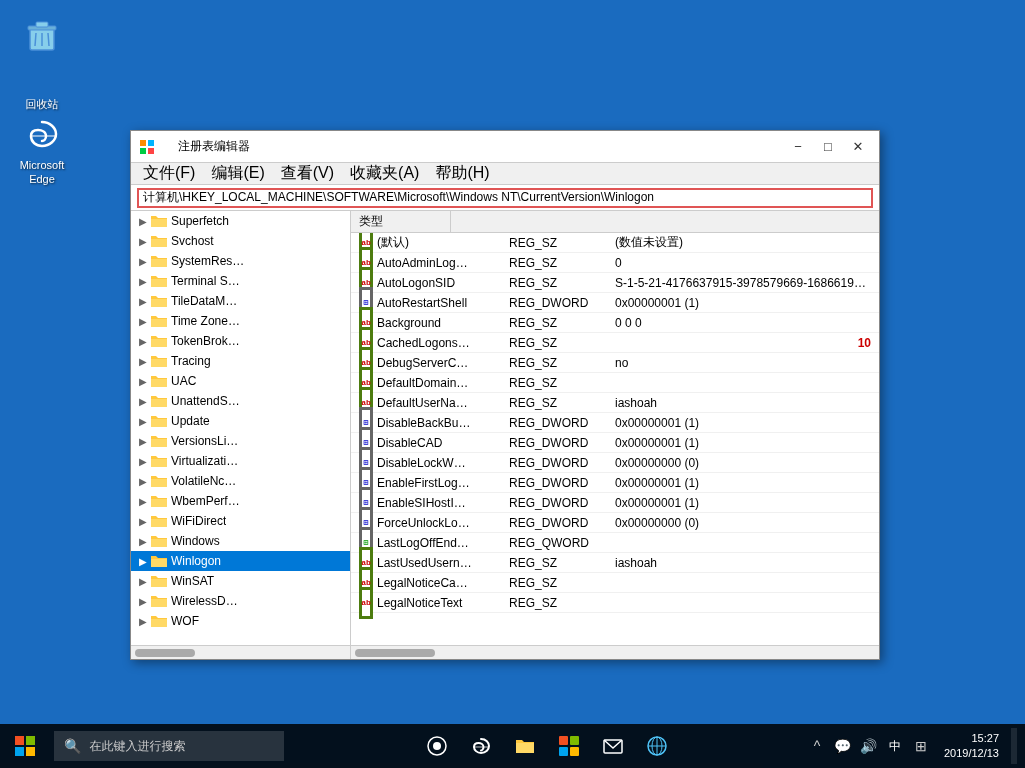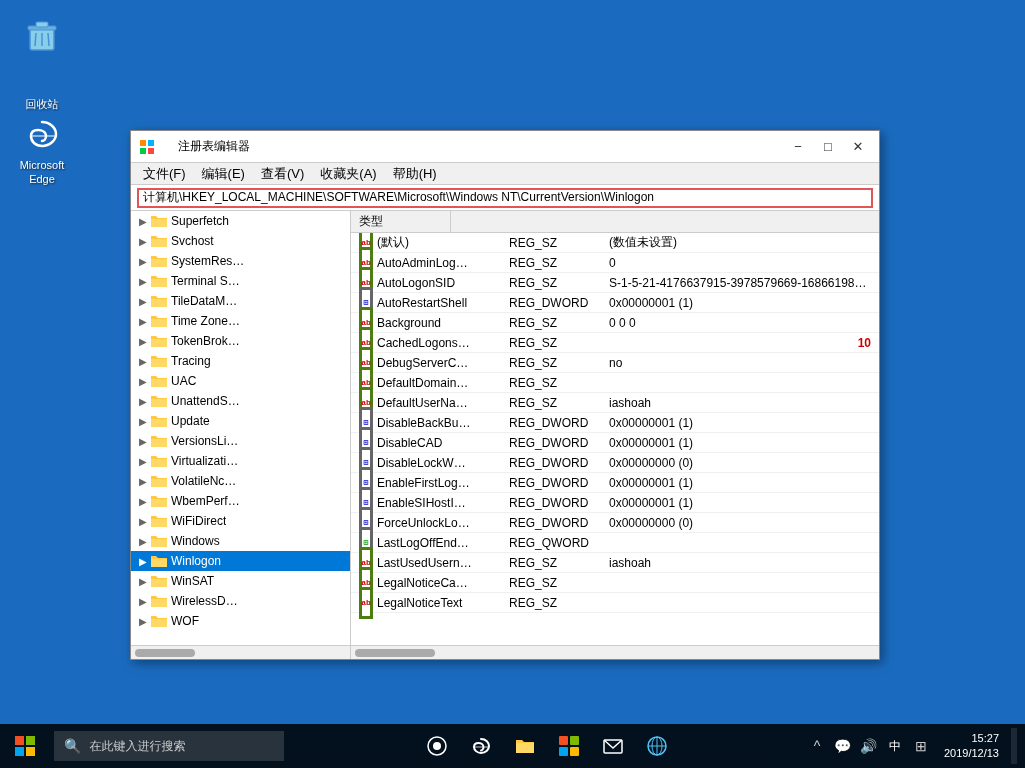--- a/index.html
+++ b/index.html
@@ -109,21 +109,21 @@
       height: 22px;
       background: #f0f0f0;
       display: flex;
       align-items: center;
       padding: 0 4px;
       border-bottom: 1px solid #ccc;
       flex-shrink: 0;
     }
     .menu-item {
       padding: 2px 8px;
-      font-size: 13px;
+      font-size: 16px;
       cursor: pointer;
       color: #000;
     }
 
     
     .address-bar {
       height: 26px;
       background: #fff;
       border-bottom: 1px solid #ccc;
       display: flex;
@@ -216,21 +216,21 @@
     .value-cell {
       padding: 0 8px;
       font-size: 12px;
       overflow: hidden;
       text-overflow: ellipsis;
       white-space: nowrap;
       flex-shrink: 0;
     }
     .cell-name { width: 150px; display: flex; align-items: center; gap: 4px; }
     .cell-type { width: 100px; }
-    .cell-data { flex: 1; }
+    .cell-data { flex: 1; margin-left: 6px; }
 
     .reg-icon {
       display: inline-flex;
       align-items: center;
       justify-content: center;
       width: 14px;
       height: 32px;
       border: 3px solid #4d7c0f;
       font-size: 8px;
       color: #cc0000;

